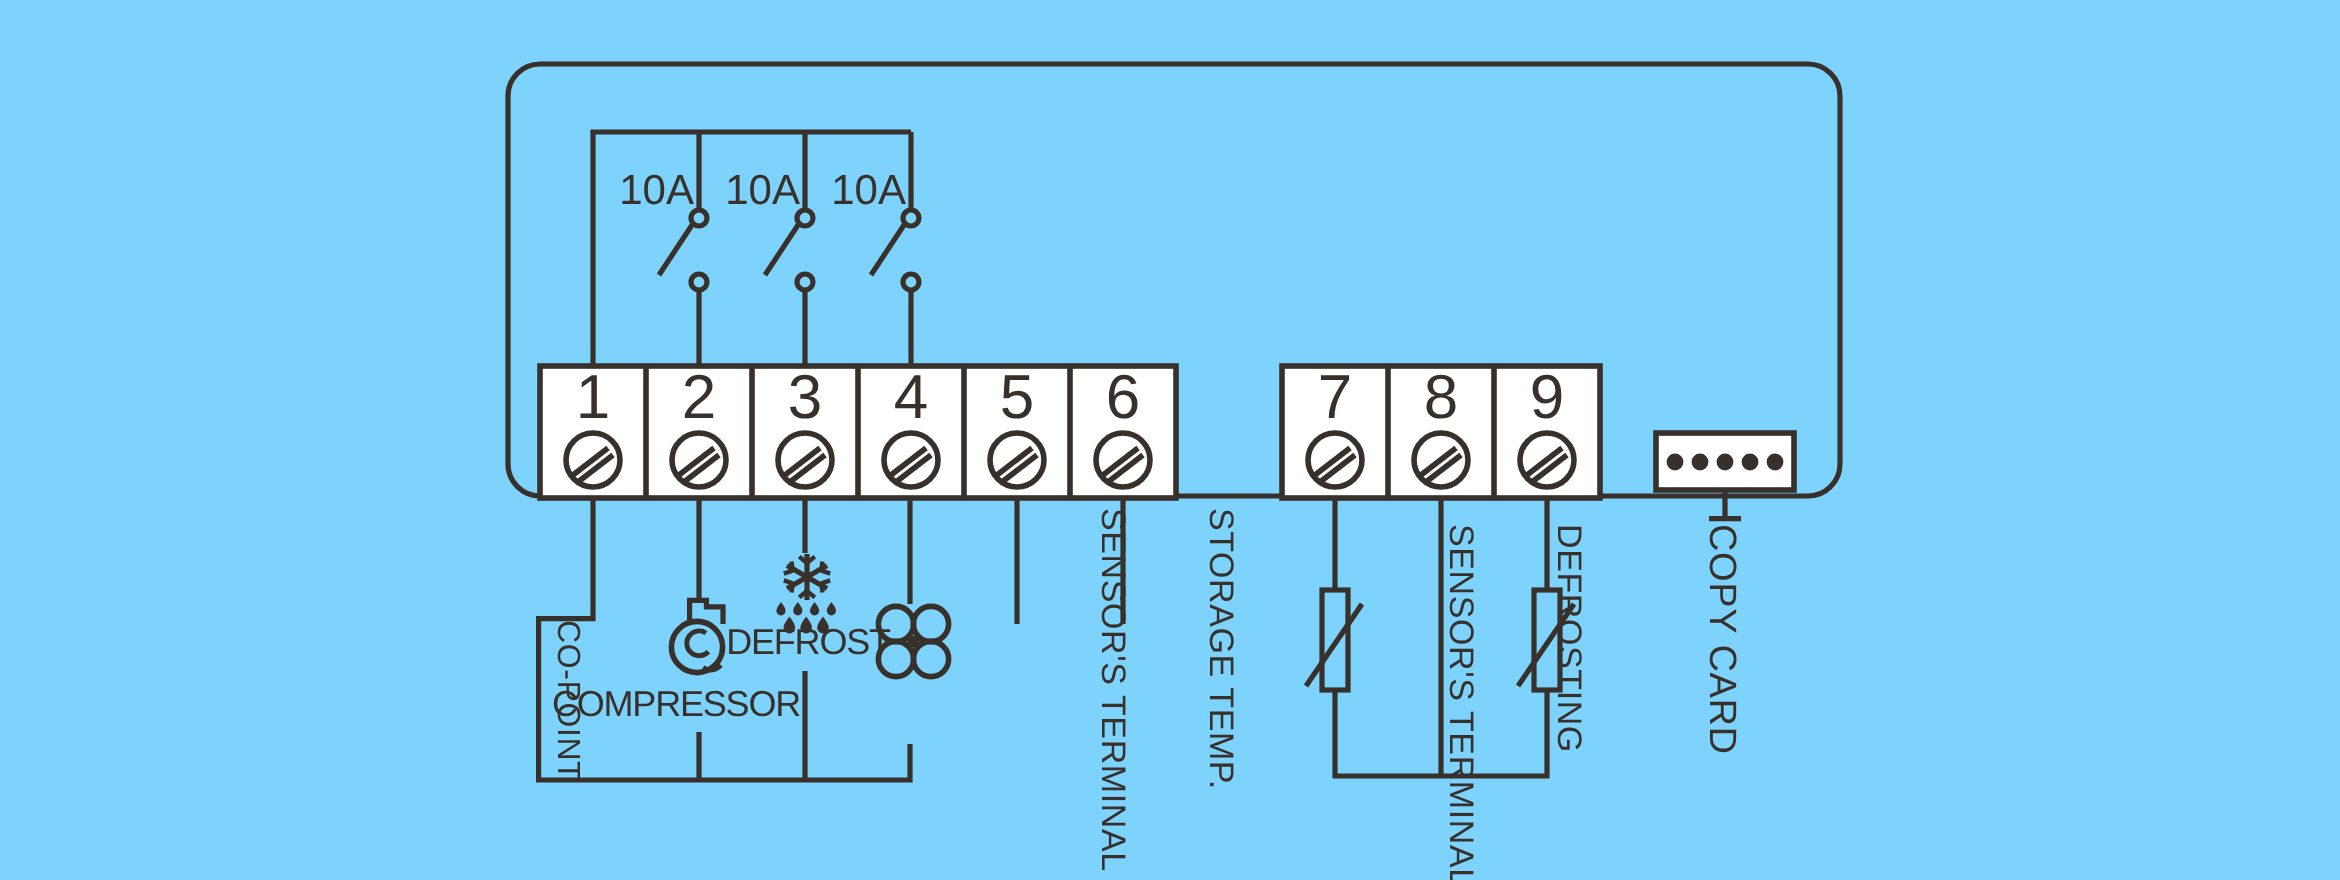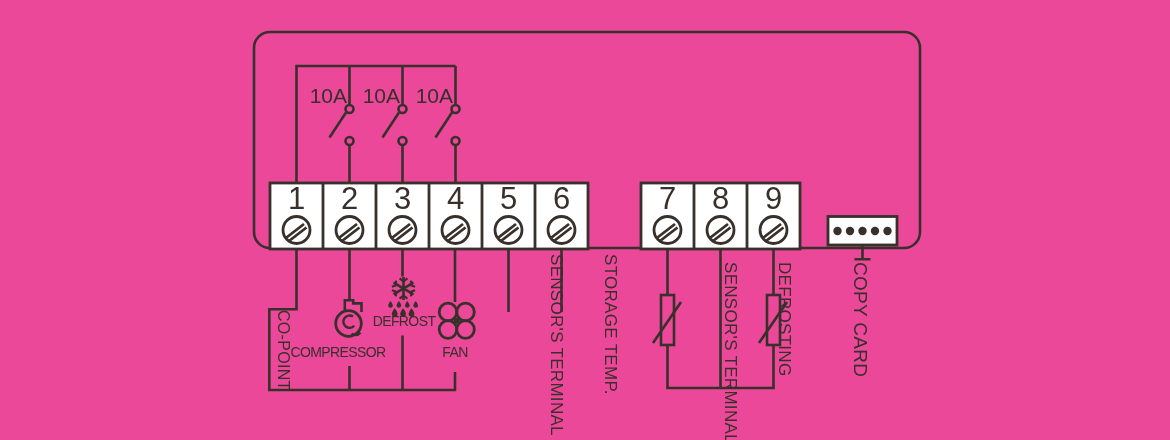--- a/index.html
+++ b/index.html
@@ -1,24 +1,24 @@
 <!DOCTYPE html>
 <html><head>
 <meta charset="utf-8">
 <style>
   html,body{margin:0;padding:0;background:#ffffff;}
   #stage{
-    position:relative;width:1170px;height:440px;background:#ec4899;overflow:hidden;
+    position:relative;width:1170px;height:440px;background:#7dd3fc;overflow:hidden;
     font-family:"Liberation Sans", sans-serif;color:#38302b;
   }
   #lineart{position:absolute;left:0;top:0;width:1170px;height:440px;}
   .txt{position:absolute;white-space:pre;color:#38302b;}
   .fuse{font-size:21px;line-height:21px;width:60px;text-align:right;top:85px;}
   .tnum{font-size:31px;line-height:30px;width:53px;text-align:center;top:184px;}
-  .loadlbl{font-size:14px;line-height:18px;width:160px;text-align:center;letter-spacing:-0.6px;}
+  .loadlbl{font-size:18px;line-height:18px;width:160px;text-align:center;letter-spacing:-0.6px;}
   .power{font-size:20px;line-height:20px;font-weight:bold;width:160px;text-align:center;letter-spacing:0.2px;}
   .vtext{transform-origin:0 0;transform:rotate(90deg);font-size:17px;line-height:18px;letter-spacing:0.3px;}
   .vtext div{display:block;}
 </style>
 </head>
 <body>
 
 <div id="stage">
 
   <svg id="lineart" viewBox="0 0 1170 440">
@@ -171,21 +171,20 @@
   <div class="txt tnum" style="left:376px;">3</div>
   <div class="txt tnum" style="left:429px;">4</div>
   <div class="txt tnum" style="left:482px;">5</div>
   <div class="txt tnum" style="left:535px;">6</div>
   <div class="txt tnum" style="left:641px;">7</div>
   <div class="txt tnum" style="left:694px;">8</div>
   <div class="txt tnum" style="left:747px;">9</div>
 
   <div class="txt loadlbl" style="left:258px;top:343px;">COMPRESSOR</div>
   <div class="txt loadlbl" style="left:324px;top:312px;">DEFROST</div>
-  <div class="txt loadlbl" style="left:375px;top:343px;">FAN</div>
 
   <div class="txt vtext" style="left:291.5px;top:310px;font-size:16px;line-height:17px;">CO-POINT</div>
 
   <div class="txt vtext" style="left:654.5px;top:254px;">
     <div>STORAGE TEMP.</div>
     <div>SENSOR'S TERMINAL</div>
   </div>
 
   <div class="txt vtext" style="left:829px;top:262px;">
     <div>DEFROSTING</div>

